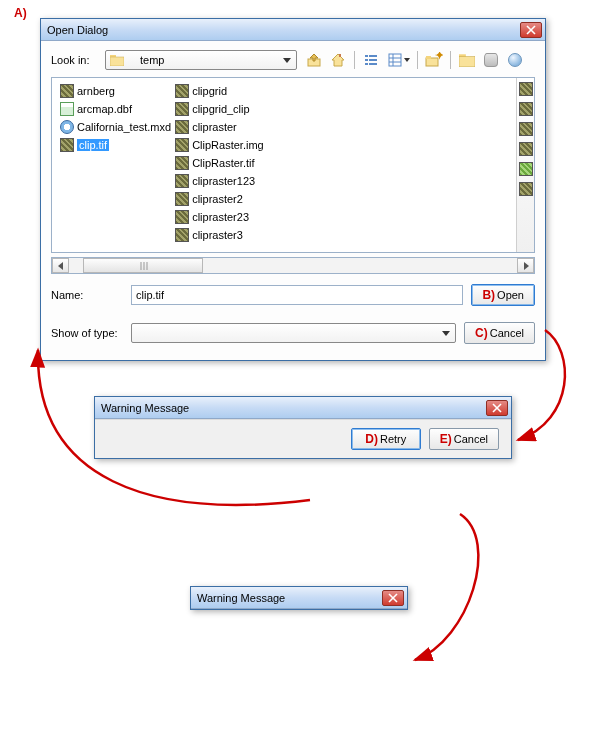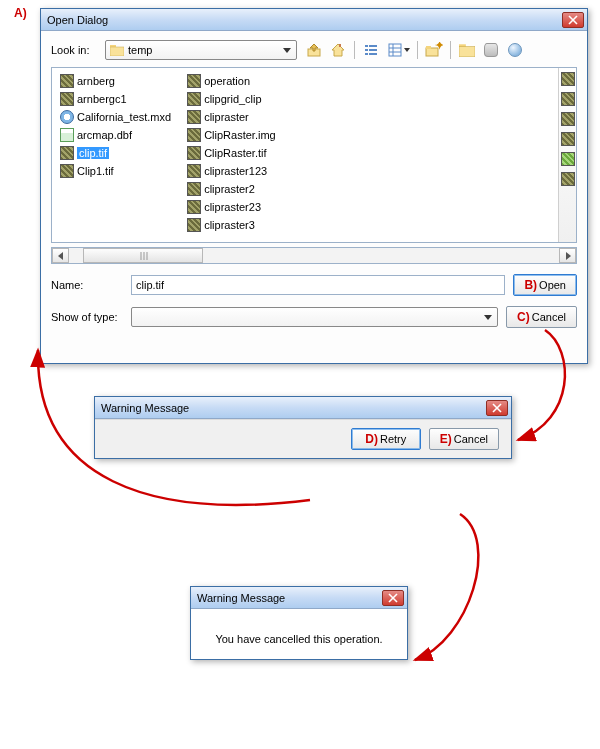--- a/index.html
+++ b/index.html
@@ -4,79 +4,79 @@
 <style>
 *{box-sizing:border-box;margin:0;padding:0;font-family:Tahoma,Arial,sans-serif;font-size:11px;color:#000}
 body{background:#fff;width:600px;height:749px;position:relative}
 .lbl-red{color:#c00;font-weight:bold;font-size:12px}
 .dialog{position:absolute;border:1px solid #3b6ea5;background:#fff;box-shadow:2px 2px 6px rgba(0,0,0,0.3)}
 .titlebar{height:22px;background:linear-gradient(#e8f0fb,#c7dbf5 50%,#aecdf0);border-bottom:1px solid #8fa8c8;display:flex;align-items:center;padding:2px 3px 2px 6px}
 .titlebar-text{flex:1;color:#000}
 .close-btn{width:22px;height:16px;background:linear-gradient(#e58a85,#cf3b2f);border:1px solid #8f2e25;border-radius:2px;display:flex;align-items:center;justify-content:center}
 .close-x{width:10px;height:10px}
 .close-x line{stroke:#fff;stroke-width:1.6}
-.dlg-body{padding:8px 10px 23px 10px;background:#fdfdfd}
+.dlg-body{padding:8px 10px 4px 10px;background:#fdfdfd}
 .row{display:flex;align-items:center;gap:6px;margin-bottom:6px}
 .dd{height:20px;background:linear-gradient(#fff,#f2f2f2);border:1px solid #888;border-radius:2px;display:flex;align-items:center;padding:0 4px;position:relative}
 .dd::after{content:"";position:absolute;right:5px;top:7px;border-left:4px solid transparent;border-right:4px solid transparent;border-top:5px solid #333}
 .toolbar{display:flex;gap:2px;align-items:center}
 .tbtn{width:22px;height:22px;border:1px solid transparent;display:flex;align-items:center;justify-content:center;background:transparent;border-radius:2px}
 .sep{width:1px;height:18px;background:#bbb;margin:0 3px}
 .filepane{border:1px solid #9cb1c9;background:#fff;height:176px;display:flex;position:relative;margin-bottom:4px}
-.filecols{flex:1;display:flex;padding:4px 6px;gap:12px;overflow:hidden}
+.filecols{flex:1;display:flex;padding:4px 6px;overflow:hidden}
 .filecol{display:flex;flex-direction:column;gap:1px}
 .fileitem{display:flex;align-items:center;gap:3px;height:17px;padding:0 2px}
 .fileitem.sel .fname{background:#3399ff;color:#fff;padding:0 2px}
 .rast-icon{width:14px;height:14px;background:repeating-linear-gradient(45deg,#6b6b3c 0 2px,#a3a36a 2px 4px);border:1px solid #555}
 .dbf-icon{width:14px;height:14px;border:1px solid #5a9e5a;background:linear-gradient(#fff 0 4px,#d8f0d8 4px 100%)}
 .mxd-icon{width:14px;height:14px;border:1px solid #3a6aa0;border-radius:50%;background:radial-gradient(circle at 50% 50%,#fff 0 3px,#7fb6e6 3px 100%)}
 .sidestrip{width:18px;background:linear-gradient(#fff,#f0f0f0);border-left:1px solid #cfcfcf;display:flex;flex-direction:column;align-items:center;padding:4px 0;gap:6px}
 .hscroll{border:1px solid #9cb1c9;background:#f3f3f3;height:17px;display:flex;align-items:center;margin-bottom:10px}
 .hs-btn{width:17px;height:15px;background:linear-gradient(#fff,#e6e6e6);border:1px solid #b7b7b7;display:flex;align-items:center;justify-content:center}
 .hs-track{flex:1;height:15px;position:relative}
 .hs-thumb{position:absolute;left:14px;top:0;width:120px;height:15px;background:linear-gradient(#fdfdfd,#e4e4e4);border:1px solid #b7b7b7}
-.formrow{display:flex;align-items:center;margin-bottom:10px}
+.formrow{display:flex;align-items:center;margin-bottom:16px}
 .formlbl{width:80px}
 .txtin{flex:1;height:20px;border:1px solid #9cb1c9;background:#fff;padding:0 4px;margin-right:8px}
 .typedd{flex:1;height:20px;margin-right:8px}
 .btn{height:22px;border:1px solid #8899aa;background:linear-gradient(#fefefe,#e8e8e8);border-radius:2px;padding:0 10px;display:flex;align-items:center;justify-content:center;min-width:60px}
 .btn.focus{border:1px solid #2f7bd1;box-shadow:inset 0 0 0 1px rgba(70,150,230,.6)}
 .msg{padding:20px 16px 10px 16px;text-align:left}
 .btnrow{background:#f0f0f0;border-top:1px solid #ddd;padding:8px 12px;display:flex;justify-content:flex-end;gap:8px}
 svg.arrow{position:absolute;pointer-events:none}
 .folder-icon{width:14px;height:12px}
 .folder-icon .tab{fill:#f4d47c}
 .folder-icon .body{fill:#f9e29a;stroke:#c8a84a;stroke-width:.5}
 .globe{width:14px;height:14px;border-radius:50%;background:radial-gradient(circle at 35% 30%,#eef6ff,#8cb8e0 70%);border:1px solid #6b95bc}
 .cyl{width:14px;height:14px;background:linear-gradient(#e6e6e6,#bcbcbc);border:1px solid #999;border-radius:3px 3px 4px 4px/5px 5px 4px 4px}
 </style>
 </head>
 <body>
 
 <div class="lbl-red" style="position:absolute;left:14px;top:6px">A)</div>
 
-<div class="dialog" style="left:40px;top:8px;width:548px">
+<div class="dialog" style="left:40px;top:18px;width:506px">
   <div class="titlebar">
     <span class="titlebar-text">Open Dialog</span>
     <div class="close-btn">
       <svg class="close-x" viewBox="0 0 10 10">
           <line x1="1" y1="1" x2="9" y2="9"></line>
           <line x1="9" y1="1" x2="1" y2="9"></line>
         </svg>
     </div>
   </div>
   <div class="dlg-body">
     <div class="row">
       <span style="width:48px">Look in:</span>
       <div class="dd" style="width:192px">
         <svg class="folder-icon" viewBox="0 0 14 12">
             <rect class="tab" x="0" y="1" width="6" height="3"></rect>
             <rect class="body" x="0" y="3" width="14" height="9"></rect>
           </svg>
-        <span style="margin-left:4px">temp</span>
+        <span style="margin-left:16px">temp</span>
       </div>
       <div class="toolbar">
         <div class="tbtn">
             <svg width="16" height="16">
               <rect x="2" y="7" width="12" height="7" fill="#f9e29a" stroke="#c8a84a"></rect>
               <path d="M8 2 L12 6 L9 6 L9 9 L7 9 L7 6 L4 6 Z" fill="#e6c05a" stroke="#b08a2a"></path>
             </svg>
           </div>
         <div class="tbtn">
             <svg width="16" height="16">
@@ -131,44 +131,36 @@
     </div>
 
     <div class="filepane">
       <div class="filecols">
         <div class="filecol" id="col1">
             <div class="fileitem">
               <span class="rast-icon"></span>
               <span class="fname">arnberg</span>
             </div>
             <div class="fileitem">
-              <span class="rast-icon"></span>
-              <span class="fname">arnbergc1</span>
+              <span class="dbf-icon"></span>
+              <span class="fname">arcmap.dbf</span>
             </div>
             <div class="fileitem">
               <span class="mxd-icon"></span>
               <span class="fname">California_test.mxd</span>
             </div>
-            <div class="fileitem">
-              <span class="dbf-icon"></span>
-              <span class="fname">arcmap.dbf</span>
-            </div>
             <div class="fileitem sel">
               <span class="rast-icon"></span>
               <span class="fname">clip.tif</span>
             </div>
-            <div class="fileitem">
-              <span class="rast-icon"></span>
-              <span class="fname">Clip1.tif</span>
-            </div>
           </div>
         <div class="filecol" id="col2">
             <div class="fileitem">
               <span class="rast-icon"></span>
-              <span class="fname">operation</span>
+              <span class="fname">clipgrid</span>
             </div>
             <div class="fileitem">
               <span class="rast-icon"></span>
               <span class="fname">clipgrid_clip</span>
             </div>
             <div class="fileitem">
               <span class="rast-icon"></span>
               <span class="fname">clipraster</span>
             </div>
             <div class="fileitem">
@@ -275,21 +267,20 @@
 <div class="dialog" style="left:190px;top:586px;width:218px">
   <div class="titlebar">
     <span class="titlebar-text">Warning Message</span>
     <div class="close-btn">
         <svg class="close-x" viewBox="0 0 10 10">
           <line x1="1" y1="1" x2="9" y2="9"></line>
           <line x1="9" y1="1" x2="1" y2="9"></line>
         </svg>
       </div>
   </div>
-  <div class="msg" style="text-align:center;padding:24px 12px 14px 12px">You have cancelled this operation.</div>
 </div>
 
 <svg class="arrow" style="left:0;top:0" width="600" height="749">
   <defs>
       <marker id="ah" markerWidth="10" markerHeight="10" refX="7" refY="3" orient="auto">
         <path d="M0,0 L8,3 L0,6 Z" fill="#c00"></path>
       </marker>
     </defs>
   <path d="M545 330 C 575 350 575 420 518 440" stroke="#c00" stroke-width="2.5" fill="none" marker-end="url(#ah)"></path>
   <path d="M310 500 C 150 520 35 480 38 350" stroke="#c00" stroke-width="2.5" fill="none" marker-end="url(#ah)"></path>

